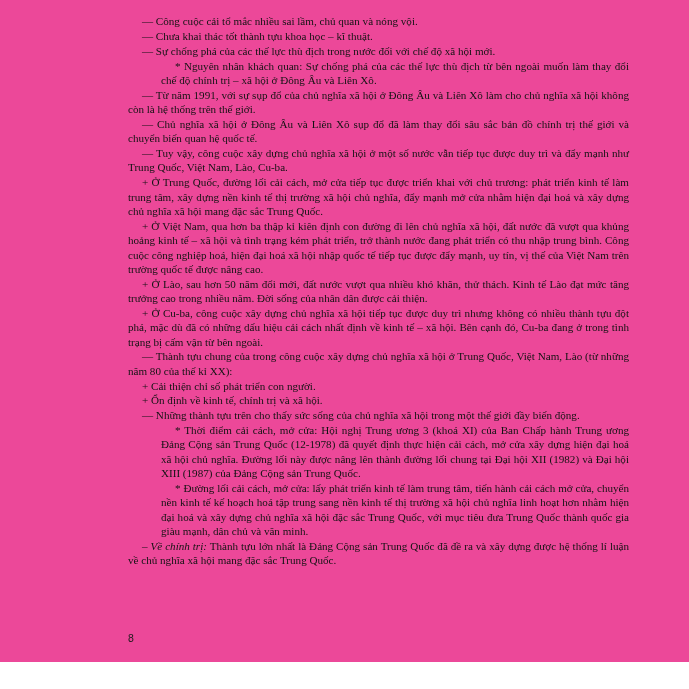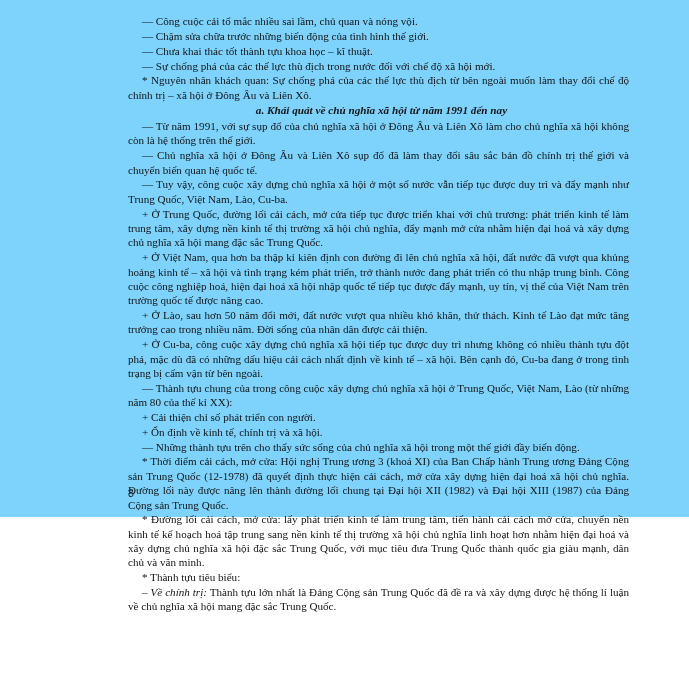--- a/index.html
+++ b/index.html
@@ -10,40 +10,41 @@
   body {
     width: 689px;
     height: 689px;
     overflow: hidden;
     font-family: "Liberation Serif", "DejaVu Serif", serif;
     color: #131313;
   }
   .page {
     position: relative;
     width: 689px;
-    height: 517px;
+    height: 662px;
     box-sizing: border-box;
     padding: 14px 60px 0 128px;
-    background: #7dd3fc;
+    background: #ec4899;
   }
   .para {
     margin: 0 0 0.5px 0;
     font-size: 11.1px;
     line-height: 14.35px;
     text-align: justify;
     text-justify: inter-word;
   }
   .dash-item {
     text-indent: 14px;
   }
   .plus-item {
     text-indent: 14px;
   }
   .star-item {
     text-indent: 14px;
+    margin-left: 33px;
   }
   .heading-num {
     font-weight: bold;
     font-size: 11.4px;
     line-height: 15px;
     margin: 2.5px 0 1px 0;
   }
   .heading-sub {
     font-weight: bold;
     font-style: italic;
@@ -62,35 +63,32 @@
     font-family: "Liberation Sans", sans-serif;
     color: #1a1a1a;
   }
 </style>
 </head>
 <body>
 
 <div class="page">
   <div id="content">
       <div class="para dash-item">— Công cuộc cải tổ mắc nhiều sai lầm, chủ quan và nóng vội.</div>
-      <div class="para dash-item">— Chậm sửa chữa trước những biến động của tình hình thế giới.</div>
       <div class="para dash-item">— Chưa khai thác tốt thành tựu khoa học – kĩ thuật.</div>
       <div class="para dash-item">— Sự chống phá của các thế lực thù địch trong nước đối với chế độ xã hội mới.</div>
       <div class="para star-item">* Nguyên nhân khách quan: Sự chống phá của các thế lực thù địch từ bên ngoài muốn làm thay đổi chế độ chính trị – xã hội ở Đông Âu và Liên Xô.</div>
-      <div class="heading-sub">a. Khái quát về chủ nghĩa xã hội từ năm 1991 đến nay</div>
       <div class="para dash-item">— Từ năm 1991, với sự sụp đổ của chủ nghĩa xã hội ở Đông Âu và Liên Xô làm cho chủ nghĩa xã hội không còn là hệ thống trên thế giới.</div>
       <div class="para dash-item">— Chủ nghĩa xã hội ở Đông Âu và Liên Xô sụp đổ đã làm thay đổi sâu sắc bản đồ chính trị thế giới và chuyển biến quan hệ quốc tế.</div>
       <div class="para dash-item">— Tuy vậy, công cuộc xây dựng chủ nghĩa xã hội ở một số nước vẫn tiếp tục được duy trì và đẩy mạnh như Trung Quốc, Việt Nam, Lào, Cu-ba.</div>
       <div class="para plus-item">+ Ở Trung Quốc, đường lối cải cách, mở cửa tiếp tục được triển khai với chủ trương: phát triển kinh tế làm trung tâm, xây dựng nền kinh tế thị trường xã hội chủ nghĩa, đẩy mạnh mở cửa nhằm hiện đại hoá và xây dựng chủ nghĩa xã hội mang đặc sắc Trung Quốc.</div>
       <div class="para plus-item">+ Ở Việt Nam, qua hơn ba thập kỉ kiên định con đường đi lên chủ nghĩa xã hội, đất nước đã vượt qua khủng hoảng kinh tế – xã hội và tình trạng kém phát triển, trở thành nước đang phát triển có thu nhập trung bình. Công cuộc công nghiệp hoá, hiện đại hoá xã hội nhập quốc tế tiếp tục được đẩy mạnh, uy tín, vị thế của Việt Nam trên trường quốc tế được nâng cao.</div>
       <div class="para plus-item">+ Ở Lào, sau hơn 50 năm đổi mới, đất nước vượt qua nhiều khó khăn, thử thách. Kinh tế Lào đạt mức tăng trưởng cao trong nhiều năm. Đời sống của nhân dân được cải thiện.</div>
       <div class="para plus-item">+ Ở Cu-ba, công cuộc xây dựng chủ nghĩa xã hội tiếp tục được duy trì nhưng không có nhiều thành tựu đột phá, mặc dù đã có những dấu hiệu cải cách nhất định về kinh tế – xã hội. Bên cạnh đó, Cu-ba đang ở trong tình trạng bị cấm vận từ bên ngoài.</div>
       <div class="para dash-item">— Thành tựu chung của trong công cuộc xây dựng chủ nghĩa xã hội ở Trung Quốc, Việt Nam, Lào (từ những năm 80 của thế kỉ XX):</div>
       <div class="para plus-item">+ Cải thiện chỉ số phát triển con người.</div>
       <div class="para plus-item">+ Ổn định về kinh tế, chính trị và xã hội.</div>
       <div class="para dash-item">— Những thành tựu trên cho thấy sức sống của chủ nghĩa xã hội trong một thế giới đầy biến động.</div>
       <div class="para star-item">* Thời điểm cải cách, mở cửa: Hội nghị Trung ương 3 (khoá XI) của Ban Chấp hành Trung ương Đảng Cộng sản Trung Quốc (12-1978) đã quyết định thực hiện cải cách, mở cửa xây dựng hiện đại hoá xã hội chủ nghĩa. Đường lối này được nâng lên thành đường lối chung tại Đại hội XII (1982) và Đại hội XIII (1987) của Đảng Cộng sản Trung Quốc.</div>
       <div class="para star-item">* Đường lối cải cách, mở cửa: lấy phát triển kinh tế làm trung tâm, tiến hành cải cách mở cửa, chuyển nền kinh tế kế hoạch hoá tập trung sang nền kinh tế thị trường xã hội chủ nghĩa linh hoạt hơn nhằm hiện đại hoá và xây dựng chủ nghĩa xã hội đặc sắc Trung Quốc, với mục tiêu đưa Trung Quốc thành quốc gia giàu mạnh, dân chủ và văn minh.</div>
-      <div class="para star-item">* Thành tựu tiêu biểu:</div>
       <div class="para dash-item"><span class="italic">– Về chính trị:</span><span> Thành tựu lớn nhất là Đảng Cộng sản Trung Quốc đã đề ra và xây dựng được hệ thống lí luận về chủ nghĩa xã hội mang đặc sắc Trung Quốc.</span></div>
     </div>
   <div class="page-number">8</div>
 </div>
 
 </body></html>

